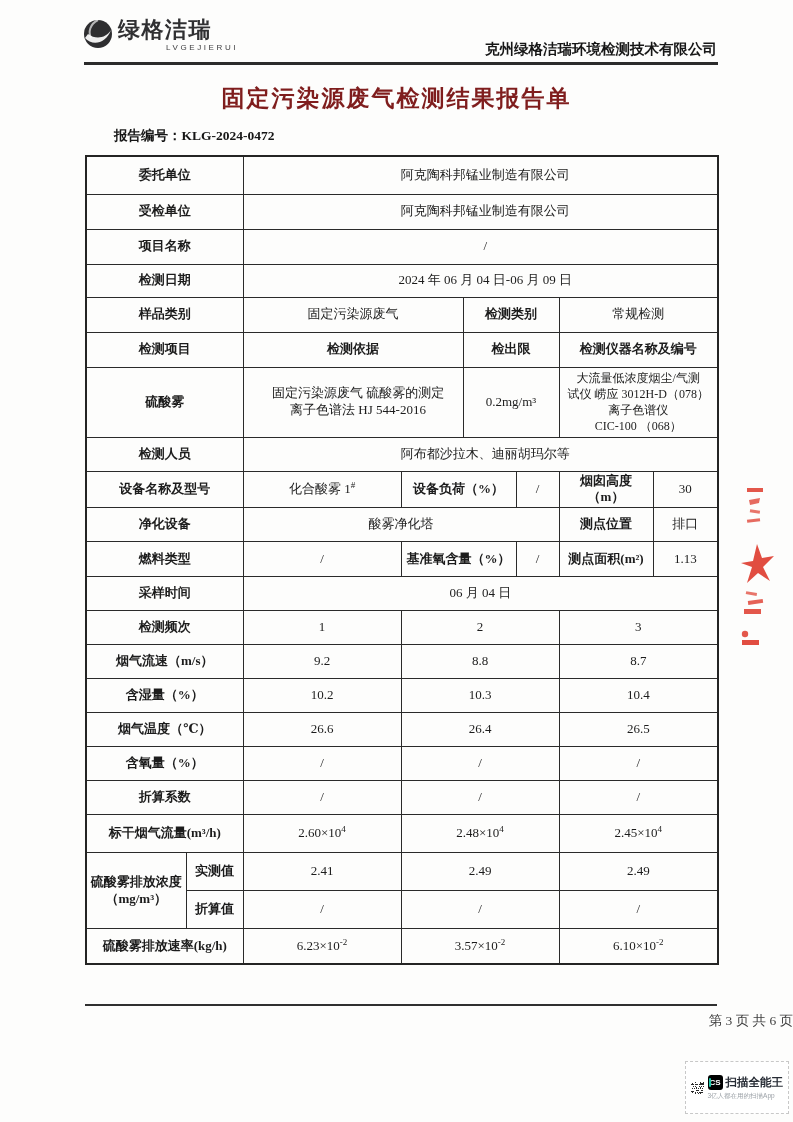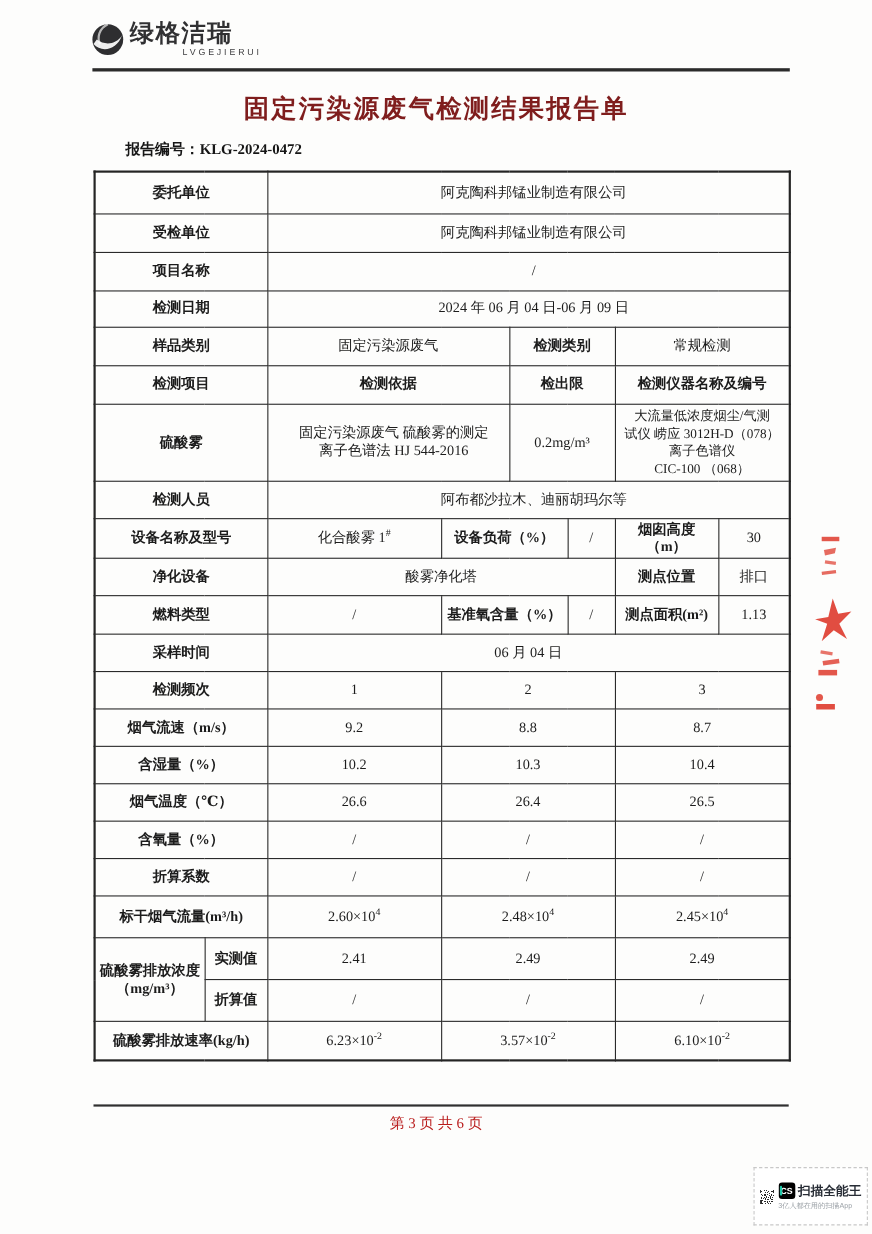--- a/index.html
+++ b/index.html
@@ -5,21 +5,21 @@
   * { box-sizing: border-box; }
   html,body { margin:0; padding:0; background:#ffffff; }
   .page {
     position:relative; width:793px; height:1122px;
     background:#fdfdfc;
     font-family:"Liberation Serif","DejaVu Serif",serif;
     color:#1f1f1f; overflow:hidden;
   }
 
   
-  .logo-wrap { position:absolute; left:82px; top:18px; display:flex; align-items:flex-end; }
+  .logo-wrap { position:absolute; left:82px; top:18px; display:flex; align-items:flex-start; }
   .logo-txt { margin-left:4px; display:flex; flex-direction:column; }
   .logo-cn { font-size:22px; font-weight:bold; color:#303032; letter-spacing:1.5px; line-height:1.1; }
   .logo-en { font-size:8px; letter-spacing:2.6px; color:#3d3d3f; font-family:"Liberation Sans",sans-serif; margin-top:1px;margin-left:48px; }
   .company { position:absolute; right:76px; top:40px; font-size:14.5px; font-weight:bold; color:#161616; }
   .header-rule { position:absolute; left:84px; width:634px; top:62px; height:3px; background:#2b2b2b; }
 
   .doc-title { position:absolute; left:0; width:100%; top:83px; text-align:center;
     font-size:23px; font-weight:bold; letter-spacing:2px; color:#7f1d1d; }
   .report-no { position:absolute; left:114px; top:127px; font-size:13.5px; font-weight:bold; color:#161616; }
 
@@ -33,21 +33,21 @@
   .report-table tr { height:34px; }
   .report-table tr.h33 { height:33px;padding-left:40px; }
   .report-table tr.h35 { height:35px; }
   .report-table tr.h38 { height:38px; }
   .report-table tr.h70 { height:70px; }
   .small { font-size:12px !important; line-height:1.35 !important; }
   sup.e { font-size:9px; line-height:0; }
 
   
   .footer-rule { position:absolute; left:85px; width:632px; top:1004px; height:2px; background:#303030; }
-  .page-num { position:absolute; left:0; width:100%; top:1012px; text-align:center; font-size:13.5px; color:#b91c1c; }
+  .page-num { position:absolute; left:0; width:100%; top:1012px; text-align:right; font-size:13.5px; color:#404040; }
 
   
   .stamp { position:absolute; left:737px; top:486px; width:40px; height:170px; }
 
   
   .watermark { position:absolute; left:685px; top:1061px; width:104px; height:53px;
     border:1px dashed #c8c8c8; background:#ffffff; display:flex; align-items:center;
     gap:4px; padding:4px 5px; font-family:"Liberation Sans","DejaVu Sans",sans-serif; }
   .wm-right { display:flex; flex-direction:column; justify-content:center; }
   .wm-row { display:flex; align-items:center; gap:3px; }
@@ -68,20 +68,21 @@
     <svg width="32" height="32" viewBox="0 0 32 32">
       <circle cx="16" cy="16" r="14" fill="#2e2e30"></circle>
       <path d="M3 20 C 10 28, 24 26, 29 12 C 24 20, 14 22, 6 16 Z" fill="#ffffff" opacity="0.92"></path>
       <path d="M16 2 C 8 6, 6 14, 9 20" stroke="#ffffff" stroke-width="2" fill="none" opacity="0.65"></path>
     </svg>
     <div class="logo-txt">
       <span class="logo-cn">绿格洁瑞</span>
       <span class="logo-en">LVGEJIERUI</span>
     </div>
   </div>
+  <div class="company">克州绿格洁瑞环境检测技术有限公司</div>
   <div class="header-rule"></div>
 
   <div class="doc-title">固定污染源废气检测结果报告单</div>
   <div class="report-no">
     <span>报告编号：</span><span>KLG-2024-0472</span>
   </div>
 
   <table class="report-table">
     <colgroup>
       <col style="width:100px">

